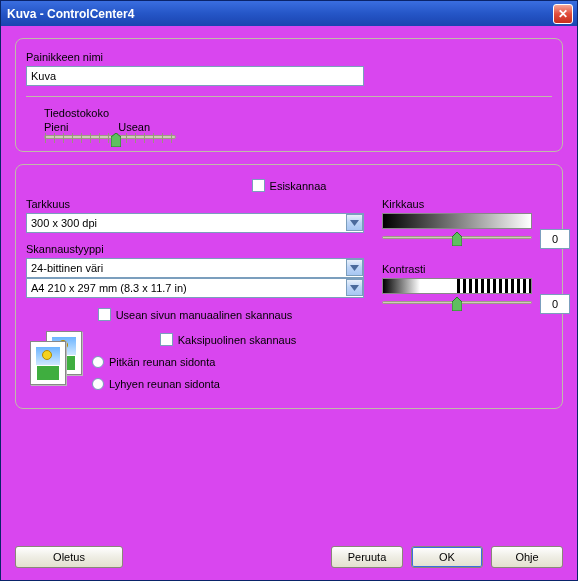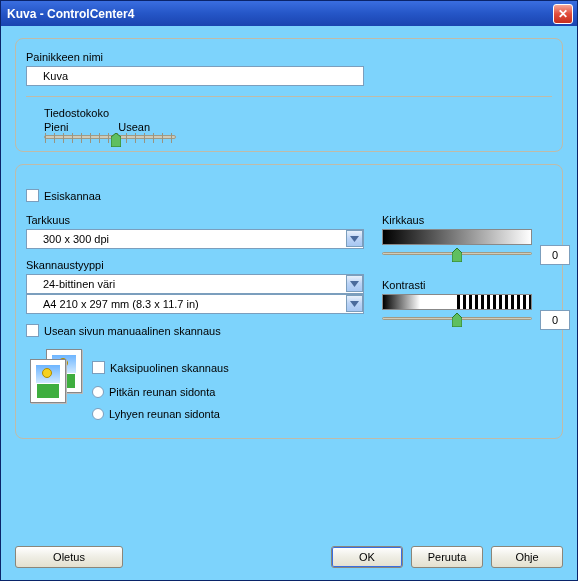--- a/index.html
+++ b/index.html
@@ -5,21 +5,21 @@
   * { box-sizing: border-box; }
   body {
     margin: 0;
     font-family: Tahoma, Arial, sans-serif;
     font-size: 11px;
     background: #ece9d8;
   }
   .window {
     width: 578px;
     height: 581px;
-    background: #7dd3fc;
+    background: #d946ef;
     border: 1px solid #0a246a;
     position: relative;
   }
   .titlebar {
     height: 25px;
     background: linear-gradient(to bottom, #3a6ee0 0%, #2556c7 50%, #1a44b0 100%);
     color: #fff;
     display: flex;
     align-items: center;
     padding: 0 4px 0 6px;
@@ -51,21 +51,21 @@
     position: relative;
   }
   .label { margin-bottom: 3px; color: #000; }
   .textfield, .combo {
     width: 338px;
     height: 20px;
     background: #fff;
     border: 1px solid #7b9ebd;
     font-family: inherit;
     font-size: 11px;
-    padding: 2px 16px;
+    padding: 2px 4px;
     display: flex;
     align-items: center;
     justify-content: space-between;
   }
   .combo { position: relative; cursor: default; }
   .combo-arrow {
     width: 17px; height: 17px;
     background: linear-gradient(to bottom,#e8f0fa,#bcd4f6 50%,#a7c7f2);
     border: 1px solid #7b9ebd;
     position:absolute; right:0; top:0; bottom:0;
@@ -73,21 +73,21 @@
   }
   .combo-arrow svg { }
   .row { display:flex; align-items:flex-start; }
   .col-left { width: 360px; }
   .col-right { flex:1; padding-left: 18px; }
   
   .separator {
     height:1px; background:#c0bba8; margin: 10px 0;
   }
   
-  .checkbox-row { display:flex; align-items:center; margin:12px 0; }
+  .checkbox-row { display:flex; align-items:center; margin:2px 0;justify-content:center; }
   .checkbox {
     width:13px;height:13px;border:1px solid #7b9ebd;background:#fff;margin-right:5px;
     display:inline-block;
   }
   .radio-row { display:flex;align-items:center;margin:6px 0; }
   .radio {
     width:12px;height:12px;border:1px solid #7b9ebd;border-radius:50%;background:#fff;margin-right:5px;
     display:inline-block;
   }
   
@@ -320,25 +320,25 @@
           </div>
         </div>
       </div>
     </div>
 
     <div class="btnbar">
       <div class="btn btn-left">
         <span>Oletus</span>
       </div>
       <div class="spacer"></div>
+      <div class="btn">
+        <span>Peruuta</span>
+      </div>
       <div class="btn default">
         <span>OK</span>
       </div>
       <div class="btn">
-        <span>Peruuta</span>
-      </div>
-      <div class="btn">
         <span>Ohje</span>
       </div>
     </div>
 
   </div>
 </div>
 
 </body></html>

